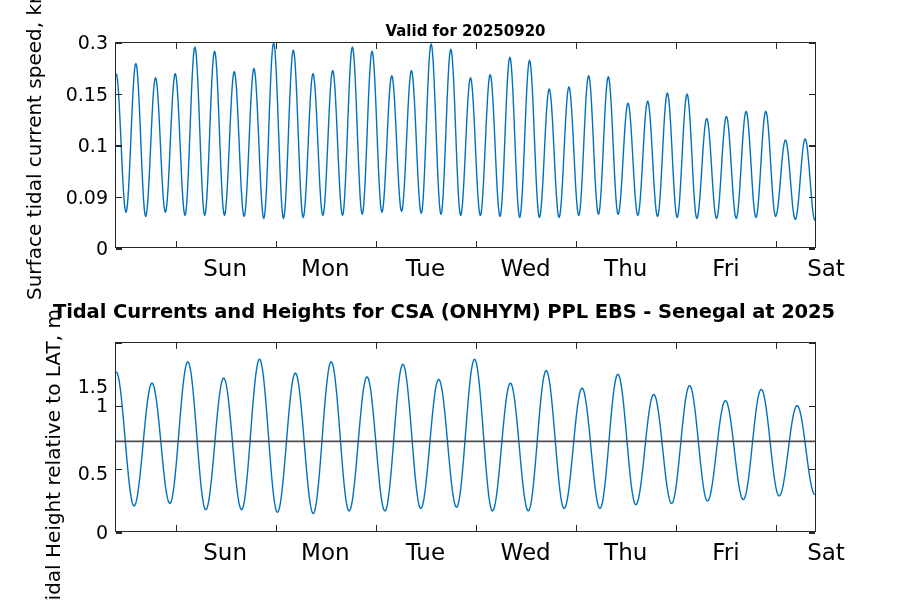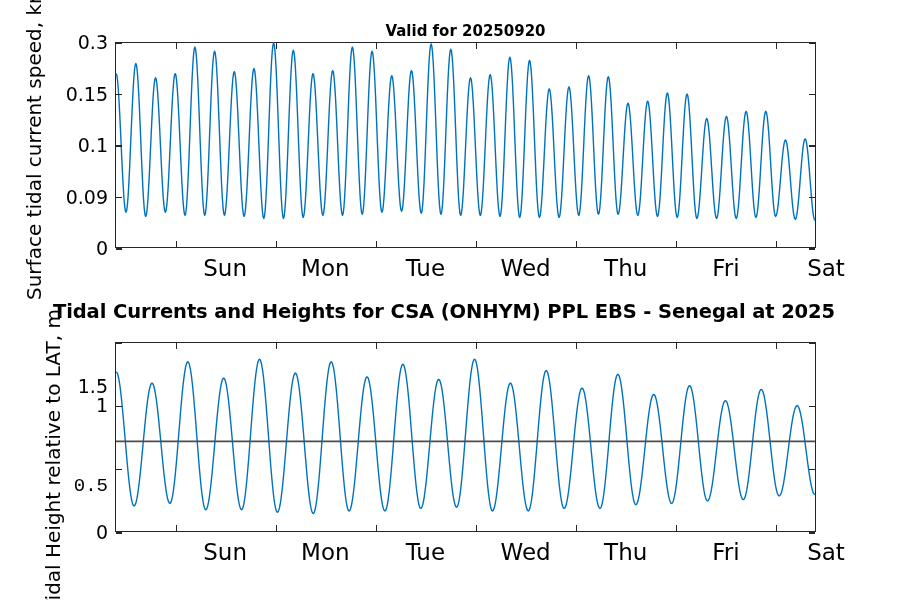--- a/index.html
+++ b/index.html
@@ -174,21 +174,21 @@
       <div class="xlabel-tick" style="left: 525.586px; top: 255px;">Wed</div>
       <div class="xlabel-tick" style="left: 625.729px; top: 255px;">Thu</div>
       <div class="xlabel-tick" style="left: 725.871px; top: 255px;">Fri</div>
       <div class="xlabel-tick" style="left: 826.014px; top: 255px;">Sat</div>
     </div>
 
   <div id="figure-title">Tidal Currents and Heights for CSA (ONHYM) PPL EBS  - Senegal at 2025</div>
 
   <div id="ytick-wrap-bottom" class="ytick-wrap">
       <div class="ylabel-tick" style="top: 190px;">0</div>
-      <div class="ylabel-tick" style="top: 144px; font-family: Liberation Mono, monospace;">0.5</div>
+      <div class="ylabel-tick" style="top: 131px;">0.5</div>
       <div class="ylabel-tick" style="top: 63.3333px;">1</div>
       <div class="ylabel-tick" style="top: 0px; margin-top: 44px;">1.5</div>
     </div>
 
   <div class="yaxis-name" id="yname-bottom">Tidal Height relative to LAT, m</div>
 
   <div class="axes" id="axes-bottom">
     <svg class="plot-svg" id="svg-bottom" viewBox="0 0 701 190" preserveAspectRatio="none">
         <path d="M0.15,29.13L0.84,29.63L1.53,31.10L2.22,33.54L2.91,36.90L3.61,41.13L4.30,46.18L4.99,51.96L5.68,58.40L6.37,65.41L7.06,72.87L7.75,80.68L8.44,88.73L9.14,96.90L9.83,105.07L10.52,113.12L11.21,120.93L11.90,128.39L12.59,135.40L13.28,141.84L13.97,147.62L14.66,152.67L15.36,156.90L16.05,160.26L16.74,162.70L17.43,164.17L18.12,164.67L18.81,164.21L19.50,162.86L20.19,160.63L20.89,157.56L21.58,153.68L22.27,149.06L22.96,143.76L23.65,137.86L24.34,131.44L25.03,124.61L25.72,117.45L26.41,110.08L27.11,102.60L27.80,95.12L28.49,87.75L29.18,80.59L29.87,73.76L30.56,67.34L31.25,61.44L31.94,56.14L32.64,51.52L33.33,47.64L34.02,44.57L34.71,42.34L35.40,40.99L36.09,40.53L36.78,40.98L37.47,42.30L38.16,44.48L38.86,47.50L39.55,51.30L40.24,55.82L40.93,61.02L41.62,66.79L42.31,73.08L43.00,79.77L43.69,86.78L44.39,94.00L45.08,101.33L45.77,108.66L46.46,115.88L47.15,122.89L47.84,129.59L48.53,135.87L49.22,141.65L49.91,146.84L50.61,151.37L51.30,155.17L51.99,158.18L52.68,160.37L53.37,161.69L54.06,162.13L54.75,161.61L55.44,160.05L56.14,157.48L56.83,153.94L57.52,149.46L58.21,144.14L58.90,138.02L59.59,131.22L60.28,123.83L60.97,115.94L61.66,107.69L62.36,99.19L63.05,90.57L63.74,81.94L64.43,73.44L65.12,65.19L65.81,57.31L66.50,49.91L67.19,43.11L67.89,37.00L68.58,31.67L69.27,27.20L69.96,23.65L70.65,21.08L71.34,19.52L72.03,19.00L72.72,19.54L73.41,21.17L74.11,23.86L74.80,27.56L75.49,32.23L76.18,37.79L76.87,44.18L77.56,51.28L78.25,59.00L78.94,67.23L79.64,75.85L80.33,84.73L81.02,93.73L81.71,102.74L82.40,111.62L83.09,120.23L83.78,128.46L84.47,136.19L85.16,143.29L85.86,149.67L86.55,155.24L87.24,159.91L87.93,163.61L88.62,166.30L89.31,167.92L90.00,168.47L90.69,167.98L91.39,166.53L92.08,164.15L92.77,160.85L93.46,156.70L94.15,151.74L94.84,146.06L95.53,139.74L96.22,132.87L96.91,125.55L97.61,117.88L98.30,109.98L98.99,101.97L99.68,93.95L100.37,86.05L101.06,78.39L101.75,71.06L102.44,64.19L103.14,57.87L103.83,52.19L104.52,47.24L105.21,43.08L105.90,39.79L106.59,37.40L107.28,35.95L107.97,35.47L108.66,35.95L109.36,37.40L110.05,39.79L110.74,43.08L111.43,47.24L112.12,52.19L112.81,57.87L113.50,64.19L114.19,71.06L114.88,78.39L115.58,86.05L116.27,93.95L116.96,101.97L117.65,109.98L118.34,117.88L119.03,125.55L119.72,132.87L120.41,139.74L121.11,146.06L121.80,151.74L122.49,156.70L123.18,160.85L123.87,164.15L124.56,166.53L125.25,167.98L125.94,168.47L126.63,167.91L127.33,166.26L128.02,163.53L128.71,159.76L129.40,155.01L130.09,149.35L130.78,142.86L131.47,135.64L132.16,127.79L132.86,119.42L133.55,110.65L134.24,101.63L134.93,92.47L135.62,83.31L136.31,74.28L137.00,65.52L137.69,57.15L138.38,49.29L139.08,42.07L139.77,35.58L140.46,29.92L141.15,25.17L141.84,21.41L142.53,18.68L143.22,17.02L143.91,16.47L144.61,17.03L145.30,18.71L145.99,21.49L146.68,25.32L147.37,30.14L148.06,35.90L148.75,42.50L149.44,49.84L150.13,57.83L150.83,66.33L151.52,75.24L152.21,84.42L152.90,93.73L153.59,103.05L154.28,112.22L154.97,121.13L155.66,129.64L156.36,137.63L157.05,144.97L157.74,151.57L158.43,157.32L159.12,162.15L159.81,165.98L160.50,168.75L161.19,170.44L161.88,171.00L162.58,170.49L163.27,168.96L163.96,166.43L164.65,162.95L165.34,158.56L166.03,153.32L166.72,147.32L167.41,140.63L168.11,133.37L168.80,125.63L169.49,117.52L170.18,109.17L170.87,100.70L171.56,92.23L172.25,83.88L172.94,75.77L173.63,68.03L174.33,60.77L175.02,54.08L175.71,48.08L176.40,42.84L177.09,38.45L177.78,34.97L178.47,32.44L179.16,30.91L179.86,30.40L180.55,30.92L181.24,32.46L181.93,35.01L182.62,38.52L183.31,42.96L184.00,48.24L184.69,54.30L185.38,61.04L186.08,68.37L186.77,76.18L187.46,84.36L188.15,92.78L188.84,101.33L189.53,109.88L190.22,118.31L190.91,126.49L191.61,134.30L192.30,141.63L192.99,148.37L193.68,154.43L194.37,159.71L195.06,164.14L195.75,167.66L196.44,170.21L197.13,171.75L197.83,172.27L198.52,171.71L199.21,170.04L199.90,167.29L200.59,163.49L201.28,158.70L201.97,152.99L202.66,146.45L203.36,139.17L204.05,131.25L204.74,122.81L205.43,113.97L206.12,104.87L206.81,95.63L207.50,86.40L208.19,77.29L208.88,68.46L209.58,60.02L210.27,52.10L210.96,44.82L211.65,38.27L212.34,32.57L213.03,27.78L213.72,23.98L214.41,21.23L215.11,19.56L215.80,19.00L216.49,19.55L217.18,21.19L217.87,23.90L218.56,27.63L219.25,32.34L219.94,37.95L220.63,44.39L221.33,51.55L222.02,59.34L222.71,67.64L223.40,76.33L224.09,85.28L224.78,94.37L225.47,103.45L226.16,112.40L226.86,121.09L227.55,129.39L228.24,137.18L228.93,144.34L229.62,150.78L230.31,156.39L231.00,161.10L231.69,164.84L232.38,167.54L233.08,169.18L233.77,169.73L234.46,169.24L235.15,167.76L235.84,165.33L236.53,161.97L237.22,157.74L237.91,152.69L238.61,146.90L239.30,140.46L239.99,133.46L240.68,126.00L241.37,118.18L242.06,110.14L242.75,101.97L243.44,93.80L244.13,85.75L244.83,77.94L245.52,70.47L246.21,63.47L246.90,57.03L247.59,51.24L248.28,46.20L248.97,41.96L249.66,38.60L250.35,36.17L251.05,34.69L251.74,34.20L252.43,34.69L253.12,36.17L253.81,38.60L254.50,41.96L255.19,46.20L255.88,51.24L256.58,57.03L257.27,63.47L257.96,70.47L258.65,77.94L259.34,85.75L260.03,93.80L260.72,101.97L261.41,110.14L262.10,118.18L262.80,126.00L263.49,133.46L264.18,140.46L264.87,146.90L265.56,152.69L266.25,157.74L266.94,161.97L267.63,165.33L268.33,167.76L269.02,169.24L269.71,169.73L270.40,169.19L271.09,167.58L271.78,164.92L272.47,161.25L273.16,156.62L273.85,151.10L274.55,144.77L275.24,137.73L275.93,130.07L276.62,121.91L277.31,113.37L278.00,104.57L278.69,95.63L279.38,86.70L280.08,77.90L280.77,69.36L281.46,61.20L282.15,53.54L282.84,46.50L283.53,40.17L284.22,34.65L284.91,30.02L285.60,26.35L286.30,23.69L286.99,22.07L287.68,21.53L288.37,22.06L289.06,23.65L289.75,26.27L290.44,29.88L291.13,34.43L291.83,39.85L292.52,46.07L293.21,52.99L293.90,60.52L294.59,68.54L295.28,76.94L295.97,85.59L296.66,94.37L297.35,103.15L298.05,111.80L298.74,120.19L299.43,128.21L300.12,135.74L300.81,142.66L301.50,148.88L302.19,154.31L302.88,158.86L303.58,162.47L304.27,165.08L304.96,166.67L305.65,167.20L306.34,166.72L307.03,165.30L307.72,162.96L308.41,159.73L309.10,155.65L309.80,150.79L310.49,145.22L311.18,139.02L311.87,132.28L312.56,125.10L313.25,117.58L313.94,109.83L314.63,101.97L315.33,94.10L316.02,86.36L316.71,78.83L317.40,71.65L318.09,64.91L318.78,58.71L319.47,53.14L320.16,48.28L320.85,44.21L321.55,40.97L322.24,38.63L322.93,37.21L323.62,36.73L324.31,37.20L325.00,38.61L325.69,40.93L326.38,44.13L327.08,48.17L327.77,52.98L328.46,58.50L329.15,64.64L329.84,71.31L330.53,78.43L331.22,85.87L331.91,93.55L332.60,101.33L333.30,109.12L333.99,116.79L334.68,124.24L335.37,131.35L336.06,138.03L336.75,144.17L337.44,149.69L338.13,154.50L338.83,158.53L339.52,161.74L340.21,164.06L340.90,165.46L341.59,165.93L342.28,165.39L342.97,163.76L343.66,161.08L344.35,157.37L345.05,152.70L345.74,147.14L346.43,140.76L347.12,133.65L347.81,125.93L348.50,117.70L349.19,109.08L349.88,100.21L350.58,91.20L351.27,82.19L351.96,73.32L352.65,64.70L353.34,56.47L354.03,48.75L354.72,41.64L355.41,35.26L356.10,29.70L356.80,25.03L357.49,21.32L358.18,18.64L358.87,17.01L359.56,16.47L360.25,17.03L360.94,18.69L361.63,21.45L362.33,25.24L363.02,30.03L363.71,35.74L364.40,42.28L365.09,49.57L365.78,57.49L366.47,65.93L367.16,74.76L367.85,83.86L368.55,93.10L369.24,102.34L369.93,111.44L370.62,120.27L371.31,128.71L372.00,136.63L372.69,143.92L373.38,150.46L374.08,156.17L374.77,160.96L375.46,164.75L376.15,167.51L376.84,169.17L377.53,169.73L378.22,169.26L378.91,167.86L379.60,165.54L380.30,162.33L380.99,158.30L381.68,153.49L382.37,147.97L383.06,141.83L383.75,135.15L384.44,128.04L385.13,120.59L385.82,112.92L386.52,105.13L387.21,97.35L387.90,89.67L388.59,82.23L389.28,75.11L389.97,68.44L390.66,62.30L391.35,56.78L392.05,51.97L392.74,47.93L393.43,44.73L394.12,42.41L394.81,41.00L395.50,40.53L396.19,41.00L396.88,42.41L397.57,44.73L398.27,47.93L398.96,51.97L399.65,56.78L400.34,62.30L401.03,68.44L401.72,75.11L402.41,82.23L403.10,89.67L403.80,97.35L404.49,105.13L405.18,112.92L405.87,120.59L406.56,128.04L407.25,135.15L407.94,141.83L408.63,147.97L409.32,153.49L410.02,158.30L410.71,162.33L411.40,165.54L412.09,167.86L412.78,169.26L413.47,169.73L414.16,169.22L414.85,167.67L415.55,165.12L416.24,161.61L416.93,157.18L417.62,151.89L418.31,145.84L419.00,139.09L419.69,131.76L420.38,123.95L421.07,115.78L421.77,107.35L422.46,98.80L423.15,90.25L423.84,81.82L424.53,73.65L425.22,65.84L425.91,58.51L426.60,51.76L427.30,45.71L427.99,40.42L428.68,35.99L429.37,32.48L430.06,29.93L430.75,28.38L431.44,27.87L432.13,28.37L432.82,29.89L433.52,32.39L434.21,35.85L434.90,40.20L435.59,45.39L436.28,51.34L436.97,57.96L437.66,65.16L438.35,72.83L439.05,80.86L439.74,89.14L440.43,97.53L441.12,105.93L441.81,114.21L442.50,122.24L443.19,129.91L443.88,137.11L444.57,143.73L445.27,149.68L445.96,154.87L446.65,159.22L447.34,162.67L448.03,165.18L448.72,166.69L449.41,167.20L450.10,166.76L450.80,165.43L451.49,163.25L452.18,160.24L452.87,156.44L453.56,151.91L454.25,146.72L454.94,140.94L455.63,134.66L456.32,127.96L457.02,120.95L457.71,113.73L458.40,106.40L459.09,99.07L459.78,91.85L460.47,84.84L461.16,78.14L461.85,71.86L462.55,66.08L463.24,60.89L463.93,56.36L464.62,52.56L465.31,49.55L466.00,47.37L466.69,46.04L467.38,45.60L468.07,46.04L468.77,47.37L469.46,49.55L470.15,52.56L470.84,56.36L471.53,60.89L472.22,66.08L472.91,71.86L473.60,78.14L474.30,84.84L474.99,91.85L475.68,99.07L476.37,106.40L477.06,113.73L477.75,120.95L478.44,127.96L479.13,134.66L479.82,140.94L480.52,146.72L481.21,151.91L481.90,156.44L482.59,160.24L483.28,163.25L483.97,165.43L484.66,166.76L485.35,167.20L486.05,166.71L486.74,165.23L487.43,162.80L488.12,159.44L488.81,155.20L489.50,150.16L490.19,144.37L490.88,137.93L491.57,130.93L492.27,123.46L492.96,115.65L493.65,107.60L494.34,99.43L495.03,91.26L495.72,83.22L496.41,75.40L497.10,67.94L497.80,60.94L498.49,54.50L499.18,48.71L499.87,43.66L500.56,39.43L501.25,36.07L501.94,33.64L502.63,32.16L503.32,31.67L504.02,32.15L504.71,33.58L505.40,35.95L506.09,39.21L506.78,43.33L507.47,48.23L508.16,53.86L508.85,60.12L509.54,66.92L510.24,74.18L510.93,81.77L511.62,89.59L512.31,97.53L513.00,105.47L513.69,113.30L514.38,120.89L515.07,128.14L515.77,134.95L516.46,141.21L517.15,146.84L517.84,151.74L518.53,155.86L519.22,159.12L519.91,161.49L520.60,162.92L521.29,163.40L521.99,162.99L522.68,161.78L523.37,159.78L524.06,157.02L524.75,153.53L525.44,149.38L526.13,144.62L526.82,139.33L527.52,133.57L528.21,127.43L528.90,121.00L529.59,114.38L530.28,107.67L530.97,100.95L531.66,94.33L532.35,87.90L533.04,81.77L533.74,76.01L534.43,70.71L535.12,65.95L535.81,61.80L536.50,58.32L537.19,55.56L537.88,53.55L538.57,52.34L539.27,51.93L539.96,52.34L540.65,53.53L541.34,55.51L542.03,58.24L542.72,61.69L543.41,65.79L544.10,70.50L544.79,75.73L545.49,81.43L546.18,87.49L546.87,93.85L547.56,100.39L548.25,107.03L548.94,113.67L549.63,120.22L550.32,126.57L551.02,132.64L551.71,138.33L552.40,143.57L553.09,148.28L553.78,152.38L554.47,155.82L555.16,158.55L555.85,160.53L556.54,161.73L557.24,162.13L557.93,161.70L558.62,160.40L559.31,158.26L560.00,155.31L560.69,151.59L561.38,147.16L562.07,142.08L562.77,136.42L563.46,130.27L564.15,123.71L564.84,116.85L565.53,109.78L566.22,102.60L566.91,95.42L567.60,88.35L568.29,81.49L568.99,74.93L569.68,68.78L570.37,63.12L571.06,58.04L571.75,53.61L572.44,49.89L573.13,46.94L573.82,44.80L574.52,43.50L575.21,43.07L575.90,43.49L576.59,44.76L577.28,46.85L577.97,49.74L578.66,53.38L579.35,57.72L580.04,62.70L580.74,68.23L581.43,74.26L582.12,80.67L582.81,87.39L583.50,94.31L584.19,101.33L584.88,108.36L585.57,115.28L586.27,121.99L586.96,128.41L587.65,134.43L588.34,139.97L589.03,144.95L589.72,149.29L590.41,152.93L591.10,155.81L591.79,157.91L592.49,159.18L593.18,159.60L593.87,159.23L594.56,158.13L595.25,156.31L595.94,153.80L596.63,150.63L597.32,146.86L598.02,142.53L598.71,137.72L599.40,132.48L600.09,126.90L600.78,121.06L601.47,115.04L602.16,108.93L602.85,102.83L603.54,96.81L604.24,90.97L604.93,85.39L605.62,80.15L606.31,75.34L607.00,71.01L607.69,67.24L608.38,64.07L609.07,61.56L609.77,59.74L610.46,58.64L611.15,58.27L611.84,58.63L612.53,59.72L613.22,61.52L613.91,64.00L614.60,67.12L615.29,70.85L615.99,75.12L616.68,79.88L617.37,85.05L618.06,90.56L618.75,96.33L619.44,102.27L620.13,108.30L620.82,114.33L621.52,120.27L622.21,126.04L622.90,131.55L623.59,136.72L624.28,141.48L624.97,145.75L625.66,149.48L626.35,152.60L627.04,155.08L627.74,156.88L628.43,157.97L629.12,158.33L629.81,157.93L630.50,156.71L631.19,154.71L631.88,151.95L632.57,148.47L633.27,144.32L633.96,139.56L634.65,134.26L635.34,128.50L636.03,122.36L636.72,115.94L637.41,109.32L638.10,102.60L638.79,95.88L639.49,89.26L640.18,82.84L640.87,76.70L641.56,70.94L642.25,65.64L642.94,60.88L643.63,56.73L644.32,53.25L645.01,50.49L645.71,48.49L646.40,47.27L647.09,46.87L647.78,47.26L648.47,48.43L649.16,50.36L649.85,53.03L650.54,56.40L651.24,60.41L651.93,65.00L652.62,70.12L653.31,75.68L654.00,81.61L654.69,87.82L655.38,94.21L656.07,100.70L656.76,107.19L657.46,113.58L658.15,119.79L658.84,125.72L659.53,131.28L660.22,136.40L660.91,140.99L661.60,145.00L662.29,148.37L662.99,151.04L663.68,152.97L664.37,154.14L665.06,154.53L665.75,154.20L666.44,153.21L667.13,151.57L667.82,149.31L668.51,146.46L669.21,143.07L669.90,139.17L670.59,134.84L671.28,130.12L671.97,125.10L672.66,119.85L673.35,114.43L674.04,108.93L674.74,103.44L675.43,98.02L676.12,92.76L676.81,87.74L677.50,83.03L678.19,78.69L678.88,74.80L679.57,71.41L680.26,68.56L680.96,66.30L681.65,64.66L682.34,63.67L683.03,63.33L683.72,63.66L684.41,64.64L685.10,66.26L685.79,68.48L686.49,71.29L687.18,74.64L687.87,78.48L688.56,82.76L689.25,87.40L689.94,92.35L690.63,97.54L691.32,102.88L692.01,108.30L692.71,113.72L693.40,119.06L694.09,124.25L694.78,129.20L695.47,133.84L696.16,138.12L696.85,141.96L697.54,145.31L698.24,148.12L698.93,150.34L699.62,151.96L700.31,152.94L701.00,153.27" fill="none" stroke="#0072BD" stroke-width="1.4" stroke-linejoin="round" vector-effect="non-scaling-stroke"></path>
         <line x1="0" x2="701" y1="99.43333333333334" y2="99.43333333333334" stroke="#4d4d4d" stroke-width="1.6" vector-effect="non-scaling-stroke"></line>

